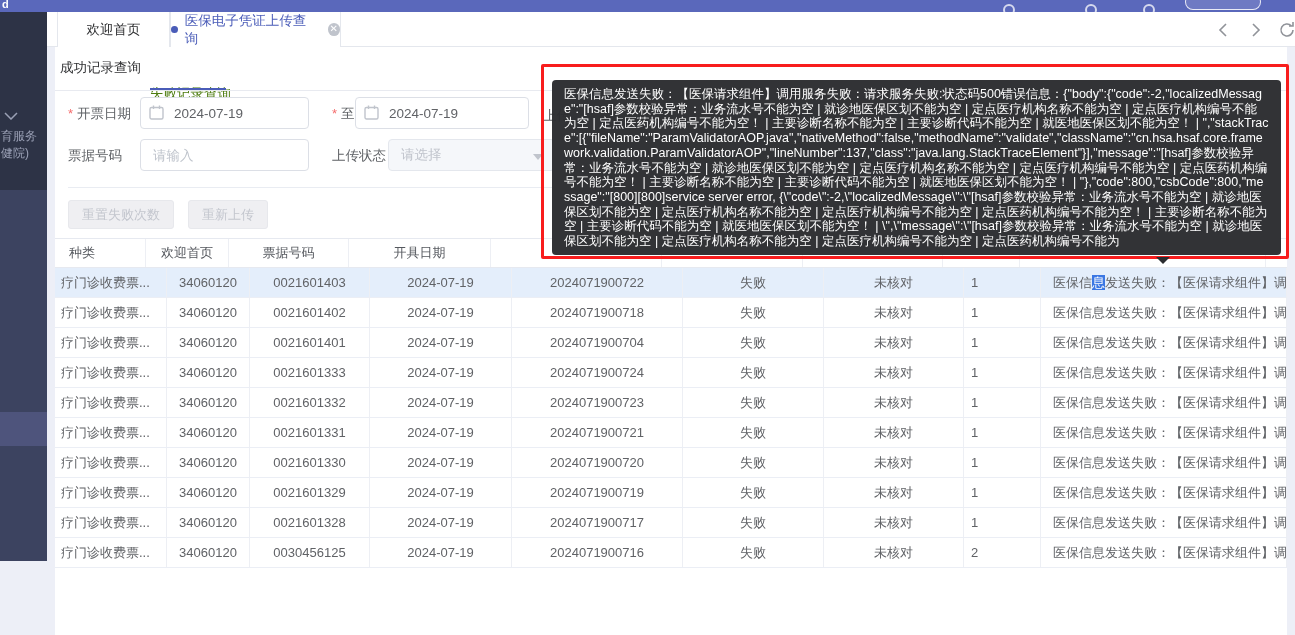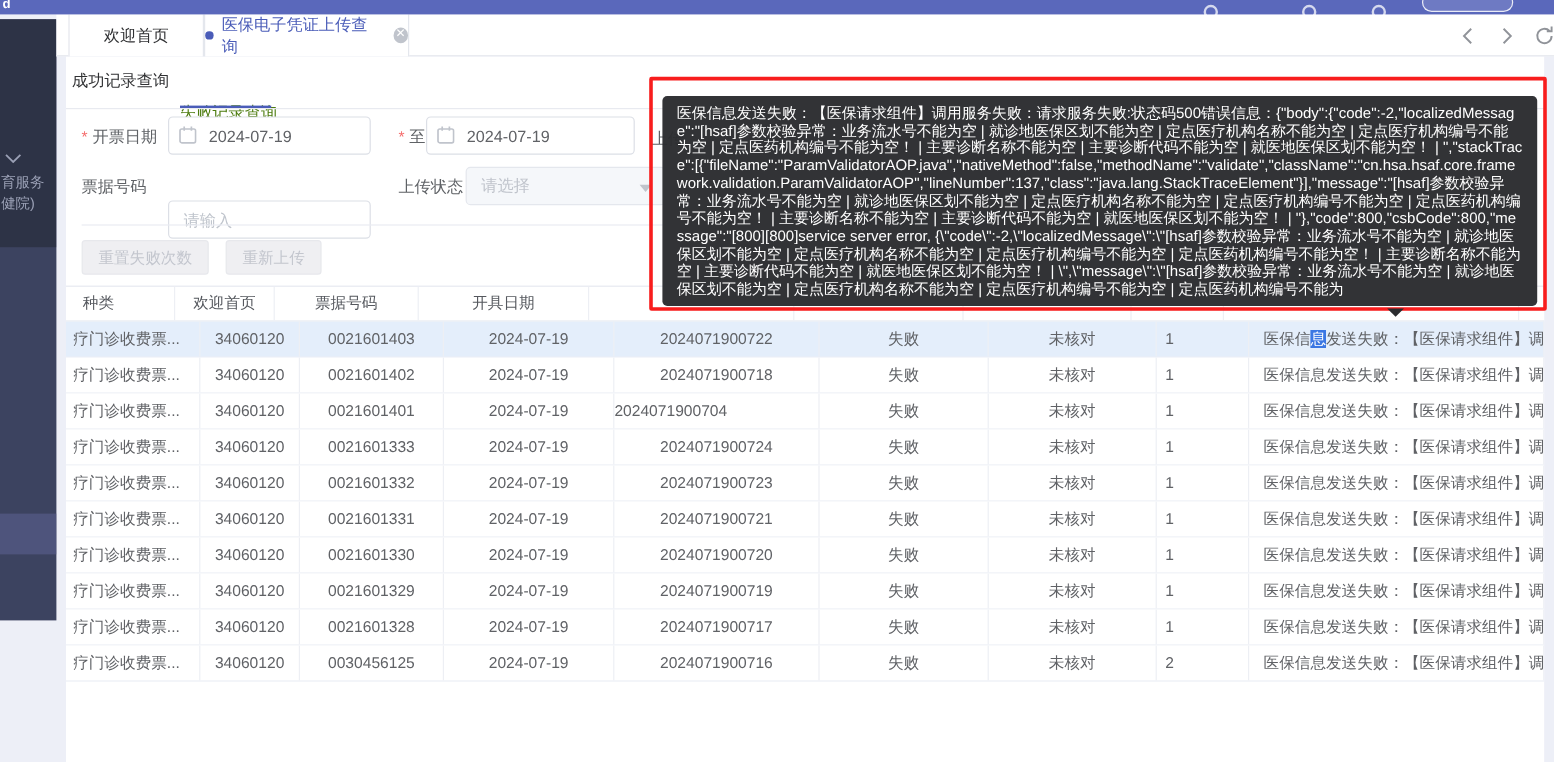--- a/index.html
+++ b/index.html
@@ -7,21 +7,21 @@
   body { font-family:"Liberation Sans","DejaVu Sans",sans-serif; }
   #app { position:relative; width:1295px; height:635px; background:#edeff7; overflow:hidden; }
 
   
   .topbar { position:absolute; left:0; top:0; width:1295px; height:12px; background:#5a68bb; z-index:5; }
   .logo-frag { position:absolute; left:2px; top:-2px; color:#fff; font-size:11px; font-weight:bold; }
   .tb-stub { position:absolute; top:4px; width:12px; height:12px; border:2px solid rgba(255,255,255,.75); border-radius:50%; }
   .tb-pill { position:absolute; top:-6px; left:1185px; width:76px; height:16px; border:1px solid rgba(255,255,255,.85); border-radius:9px; background:rgba(255,255,255,.12); }
 
   
-  .sidebar { position:absolute; left:0; top:16px; width:47px; height:501px; background:#3c4360; overflow:hidden; }
+  .sidebar { position:absolute; left:0; top:0; width:47px; height:561px; background:#3c4360; overflow:hidden; }
   .sb-top { position:absolute; left:0; top:0; width:47px; height:190px; background:#2d3346; }
   .sb-active { position:absolute; left:0; top:412px; width:47px; height:34px; background:#4e547c; }
   .sb-chevron { position:absolute; left:4px; top:112px; width:14px; height:8px; }
   .sb-frag { position:absolute; color:#9aa0b5; font-size:12px; white-space:nowrap; }
 
   
   .tabbar { position:absolute; left:47px; top:12px; width:1248px; height:35px; background:#fff; border-bottom:1px solid #e4e7ed; z-index:2; }
   .tab { position:absolute; top:0; height:35px; display:flex; align-items:center; justify-content:center; font-size:13.5px; color:#303133; border-right:1px solid #e4e7ed; border-left:1px solid #e4e7ed; background:#fff; cursor:pointer; }
   .tab.active { color:#4a5cb8; }
   .tab-dot { width:7px; height:7px; border-radius:50%; background:#4a5cb8; margin-right:7px; }
@@ -36,21 +36,21 @@
   .subtab.active { color:#4d7c0f;margin-top:26px; }
   .subtab-line { position:absolute; left:95px; top:41px; width:76px; height:2px; background:#4a5cb8; }
   .subtab-border { position:absolute; left:0; top:43px; width:1232px; height:1px; background:#e8eaf0; }
 
   
   .f-label { position:absolute; font-size:13.5px; color:#5f6266; }
   .f-star { position:absolute; color:#f56c6c; font-size:13px; }
   .inp { position:absolute; height:32px; border:1px solid #dcdfe6; border-radius:4px; background:#fff; font-size:13.5px; color:#606266; }
   .date-inp { padding-left:33px; }
   .cal-ico { position:absolute; left:9px; top:8px; width:15px; height:15px; }
-  .txt-inp { padding-left:12px;margin-top:28px; }
+  .txt-inp { padding-left:12px; }
   .txt-inp::placeholder { color:#bfc4cc; }
   input.inp { outline:none; width:100%; }
   .inp-wrap { position:absolute; }
   .sel-box { position:absolute; height:32px; background:#f5f7fa; border:1px solid #e4e7ed; border-radius:4px; color:#c0c4cc; font-size:13.5px; line-height:30px; padding-left:12px; cursor:not-allowed; }
   .sel-caret { position:absolute; right:11px; top:14px; width:0; height:0; border-left:5px solid transparent; border-right:5px solid transparent; border-top:6px solid #c0c4cc; }
   .divider { position:absolute; left:13px; top:140px; width:1206px; height:1px; background:#e9ecf2; }
 
   .btn { position:absolute; top:153px; height:29px; background:#efeff2; border:1px solid #e7e8ec; border-radius:3px; color:#c3c6ce; font-size:13px; text-align:center; cursor:not-allowed; }
 
   
@@ -193,21 +193,21 @@
           <div class="td c5" style="width: 141px; text-align: center;">失败</div>
           <div class="td c6" style="width: 140px; text-align: center;">未核对</div>
           <div class="td c7" style="width: 77px; text-align: left;">1</div>
           <div class="td c8" style="width: 246px; text-align: left;">医保信息发送失败：【医保请求组件】调...</div>
         </div>
         <div class="tr">
           <div class="td c0" style="width: 112px; text-align: left;">疗门诊收费票...</div>
           <div class="td c1" style="width: 83px; text-align: center;">34060120</div>
           <div class="td c2" style="width: 120px; text-align: center;">0021601401</div>
           <div class="td c3" style="width: 142px; text-align: center;">2024-07-19</div>
-          <div class="td c4" style="width: 171px; text-align: left;">2024071900704</div>
+          <div class="td c4" style="width: 171px; text-align: center;">2024071900704</div>
           <div class="td c5" style="width: 141px; text-align: center;">失败</div>
           <div class="td c6" style="width: 140px; text-align: center;">未核对</div>
           <div class="td c7" style="width: 77px; text-align: left;">1</div>
           <div class="td c8" style="width: 246px; text-align: left;">医保信息发送失败：【医保请求组件】调...</div>
         </div>
         <div class="tr">
           <div class="td c0" style="width: 112px; text-align: left;">疗门诊收费票...</div>
           <div class="td c1" style="width: 83px; text-align: center;">34060120</div>
           <div class="td c2" style="width: 120px; text-align: center;">0021601333</div>
           <div class="td c3" style="width: 142px; text-align: center;">2024-07-19</div>

